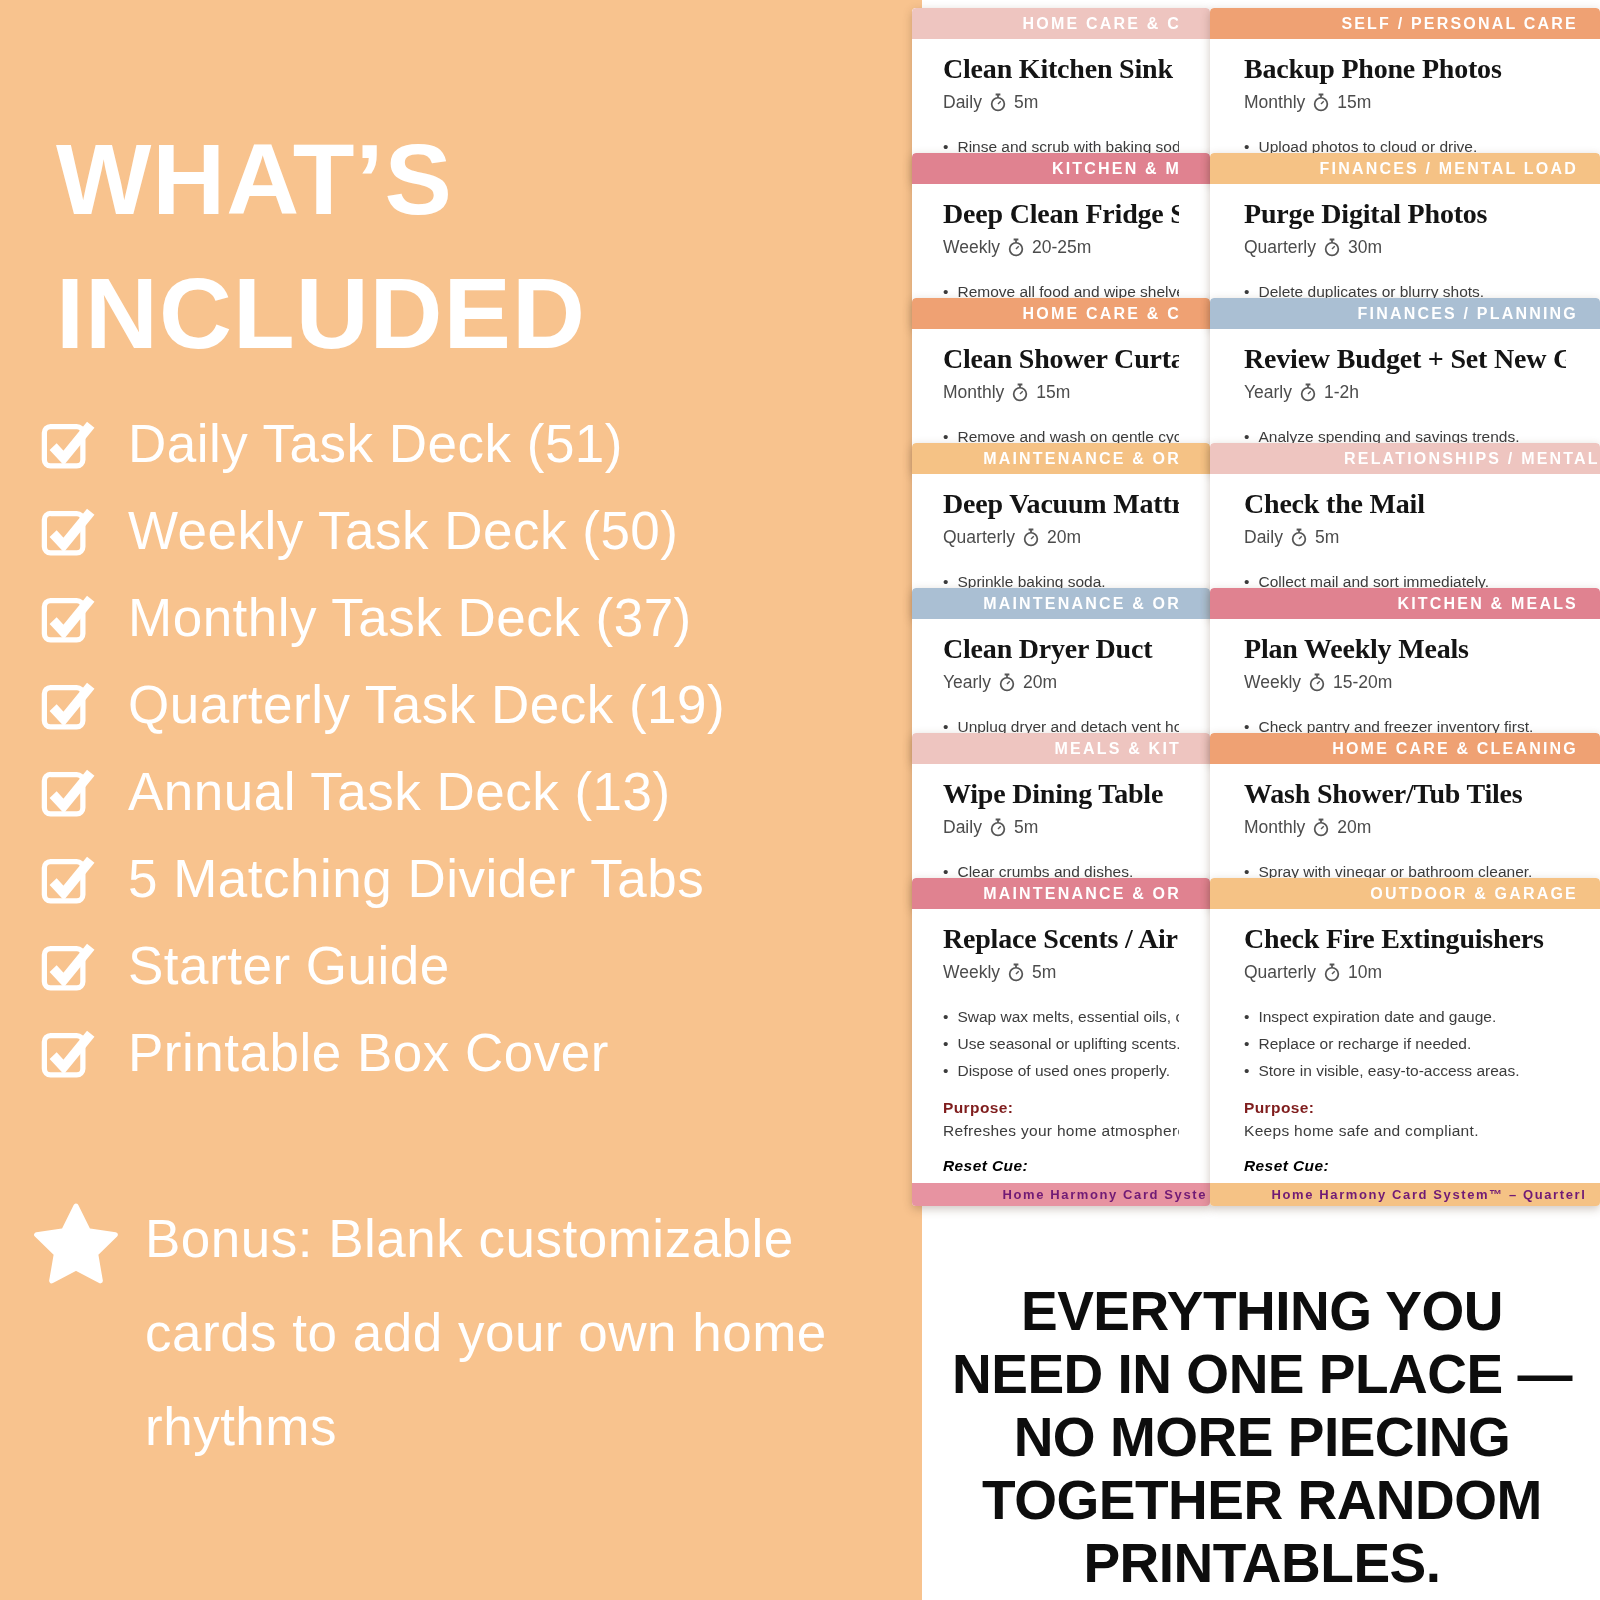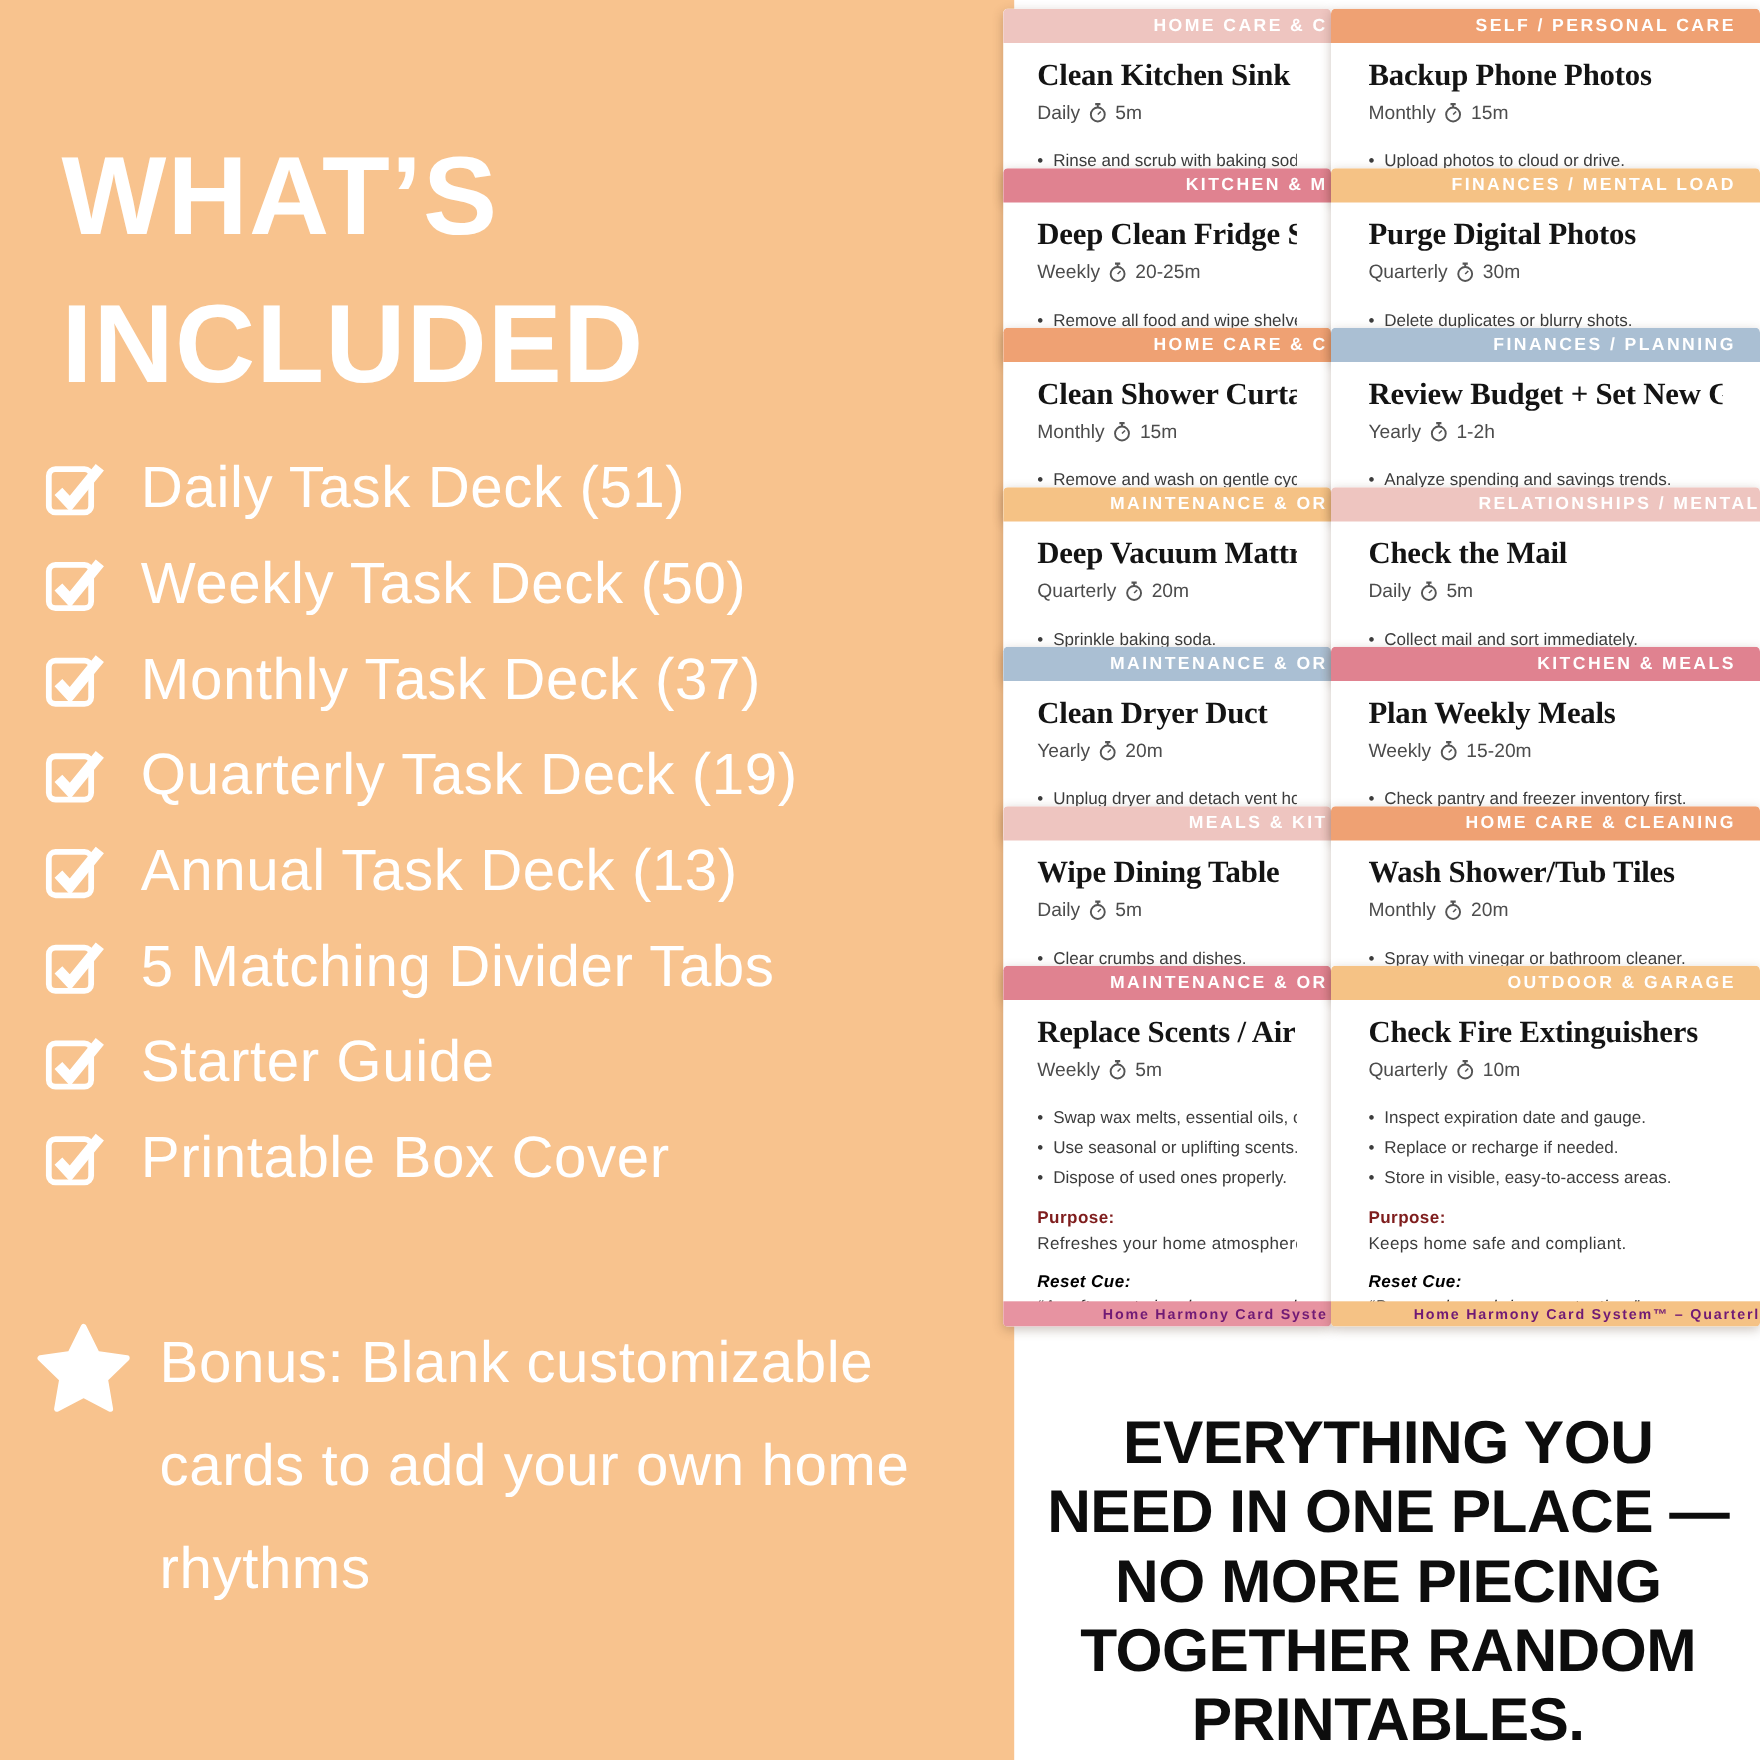--- a/index.html
+++ b/index.html
@@ -20,41 +20,41 @@
   .bonus-text{margin:0;width:730px;font-size:53px;line-height:94px;color:#ffffff;letter-spacing:0.5px;}
 
   
   .cards-area{position:absolute;left:0;top:0;width:1600px;height:1600px;pointer-events:none;}
   .card{position:absolute;background:#ffffff;border-radius:4px;height:175px;overflow:hidden;
     box-shadow:0 3px 10px rgba(80,50,30,0.28);}
   .card.full{height:328px;}
   .col-l{left:912px;width:298px;}
   .col-r{left:1210px;width:390px;}
   .band{height:31px;line-height:31px;color:#ffffff;font-weight:bold;font-size:16px;
-    letter-spacing:2.2px;text-align:right;padding:0 3px;white-space:nowrap;overflow:hidden;
+    letter-spacing:2.2px;text-align:right;padding:0 29px;white-space:nowrap;overflow:hidden;
     border-radius:4px 4px 0 0;}
   .col-r .band{padding-right:22px;}
   .band-long{text-align:left;padding-left:134px;}
   .pad{padding:0 31px;}
   .col-r .pad{padding:0 34px;}
   .card-title{margin-top:14px;font-family:"Liberation Serif",serif;font-weight:bold;
     font-size:28px;letter-spacing:-0.2px;color:#141414;white-space:nowrap;overflow:hidden;}
   .freq{margin-top:7px;display:flex;align-items:center;gap:8px;font-size:17.5px;color:#4c4c4c;}
   .timer{width:16px;height:19px;display:block;}
   .bullets{margin:20px 0 0;padding:0;list-style:none;font-size:15.5px;color:#3c3c3c;}
   .bullets li{line-height:27px;white-space:nowrap;overflow:hidden;}
   .bullets li::before{content:"•";margin-right:9px;}
   .plabel{margin-top:15px;font-size:15.5px;font-weight:bold;color:#7f1d1d;letter-spacing:0.4px;}
   .ptext{margin-top:5px;font-size:15.5px;color:#3c3c3c;white-space:nowrap;overflow:hidden;letter-spacing:0.3px;}
   .rlabel{margin-top:17px;font-size:15.5px;font-weight:bold;font-style:italic;color:#000000;letter-spacing:0.4px;}
   .rtext{margin-top:5px;font-size:15.5px;font-style:italic;color:#2e2e2e;letter-spacing:0.5px;white-space:nowrap;overflow:hidden;}
   .footer{position:absolute;bottom:0;left:0;width:100%;height:23px;line-height:23px;
     font-size:13px;font-weight:bold;letter-spacing:1.6px;color:#701a75;white-space:nowrap;overflow:hidden;}
   .col-l .footer{text-align:right;padding-right:3px;}
-  .col-r .footer{text-align:right;padding-left:48px;}
+  .col-r .footer{text-align:center;padding-left:48px;}
 
   
   .bottom-msg{position:absolute;left:942px;top:1280px;width:640px;margin:0;text-align:center;
     font-size:55px;line-height:63px;font-weight:bold;letter-spacing:-0.5px;color:#0d0d0d;}
 </style>
 </head>
 <body>
 
 <div class="canvas">
 

